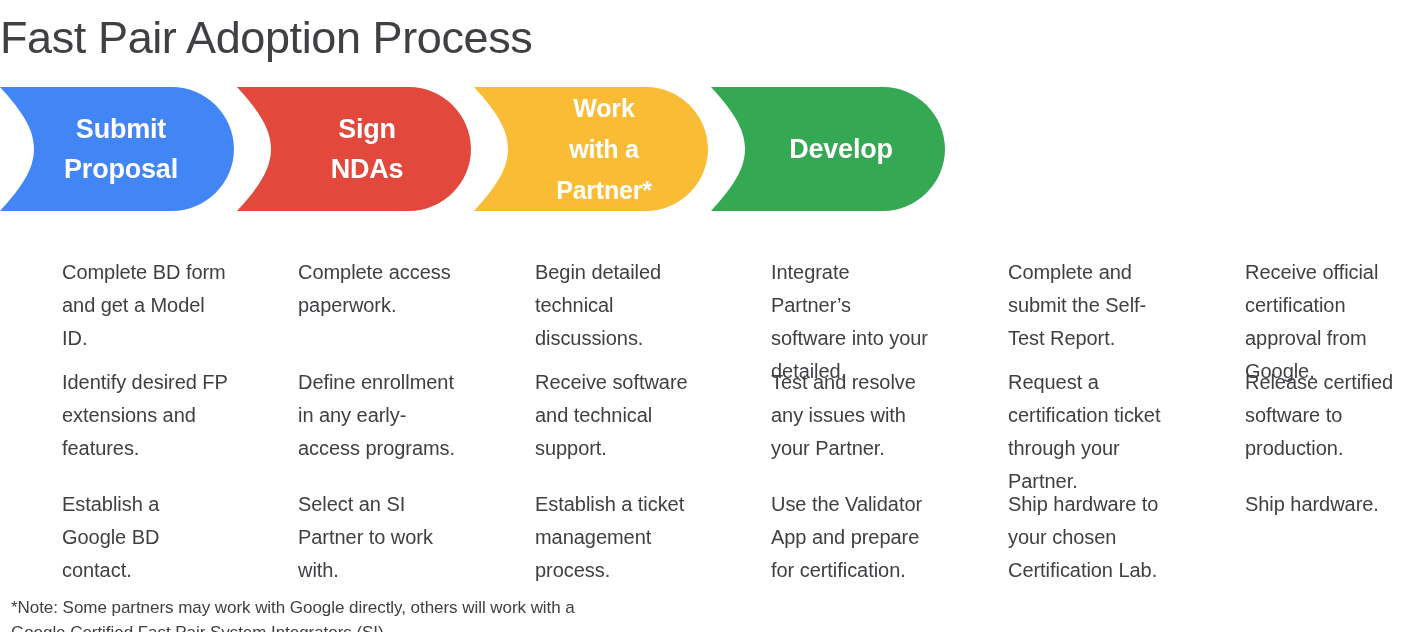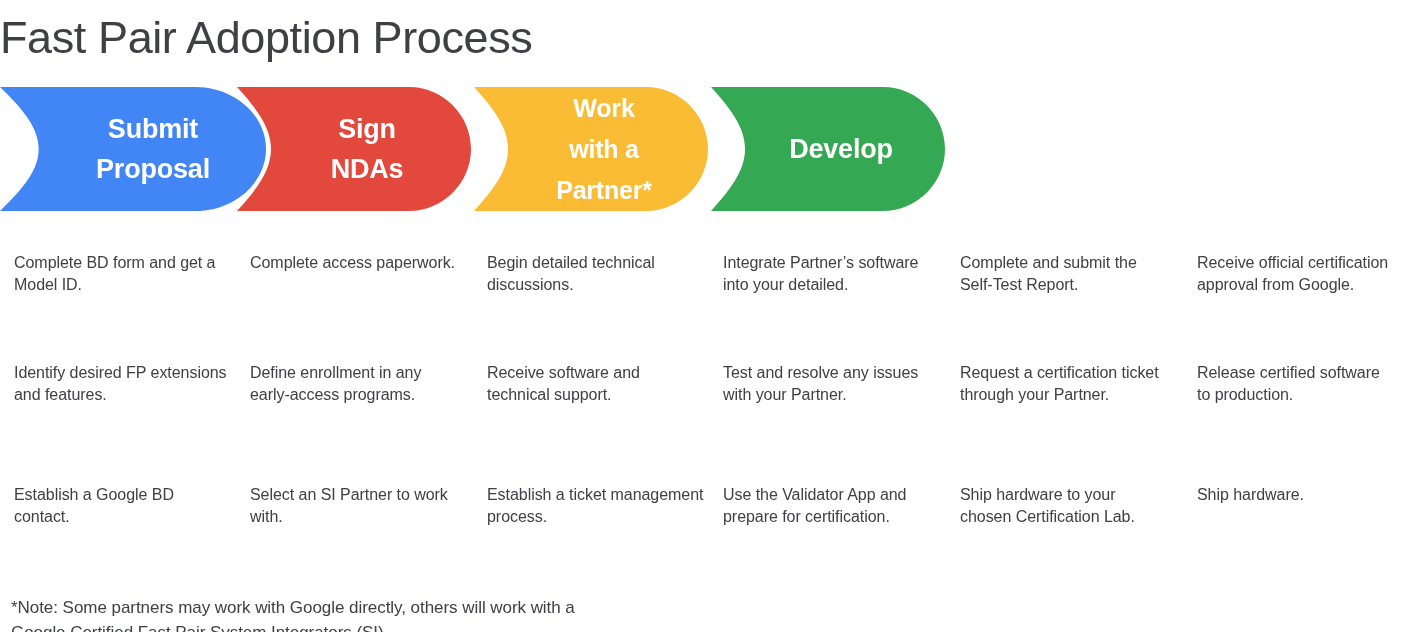--- a/index.html
+++ b/index.html
@@ -81,24 +81,25 @@
     width: 1423px;
     height: 312px;
   }
   .detail-col {
     position: absolute;
     top: 0;
     width: 218px;
   }
   .detail-item {
     position: absolute;
-    font-size: 16px;
-    line-height: 22px;
+    font-size: 20px;
+    line-height: 33px;
     color: #3f4043;
     letter-spacing: -0.05px;
+    margin-left: 48px;
   }
   .detail-item.row0 { top: 0px; }
   .detail-item.row1 { top: 110px; }
   .detail-item.row2 { top: 232px; }
 
   
   #footnote {
     position: absolute;
     left: 11px;
     top: 578px;
@@ -112,21 +113,21 @@
 </style>
 </head>
 <body>
 
 <div id="canvas">
 
   <h1 id="page-title">Fast Pair Adoption Process</h1>
 
   <div id="chevron-band">
 
-    <div class="chevron first" style="left:0px; width:234px;padding-left:32px;">
+    <div class="chevron first" style="left:0px; width:234px;">
       <svg class="chevron-shape" viewBox="0 0 234 124" preserveAspectRatio="none">
         <path d="M0,0 H172 C206,0 234,28 234,62 C234,96 206,124 172,124 H0 C22,100 34,82 34,62 C34,42 22,24 0,0 Z" fill="#4285F4"></path>
       </svg>
       <span class="chevron-label">Submit
 Proposal</span>
     </div>
 
     <div class="chevron" style="left:237px; width:234px;">
       <svg class="chevron-shape" viewBox="0 0 234 124" preserveAspectRatio="none">
         <path d="M0,0 H172 C206,0 234,28 234,62 C234,96 206,124 172,124 H0 C22,100 34,82 34,62 C34,42 22,24 0,0 Z" fill="#E2483C"></path>

